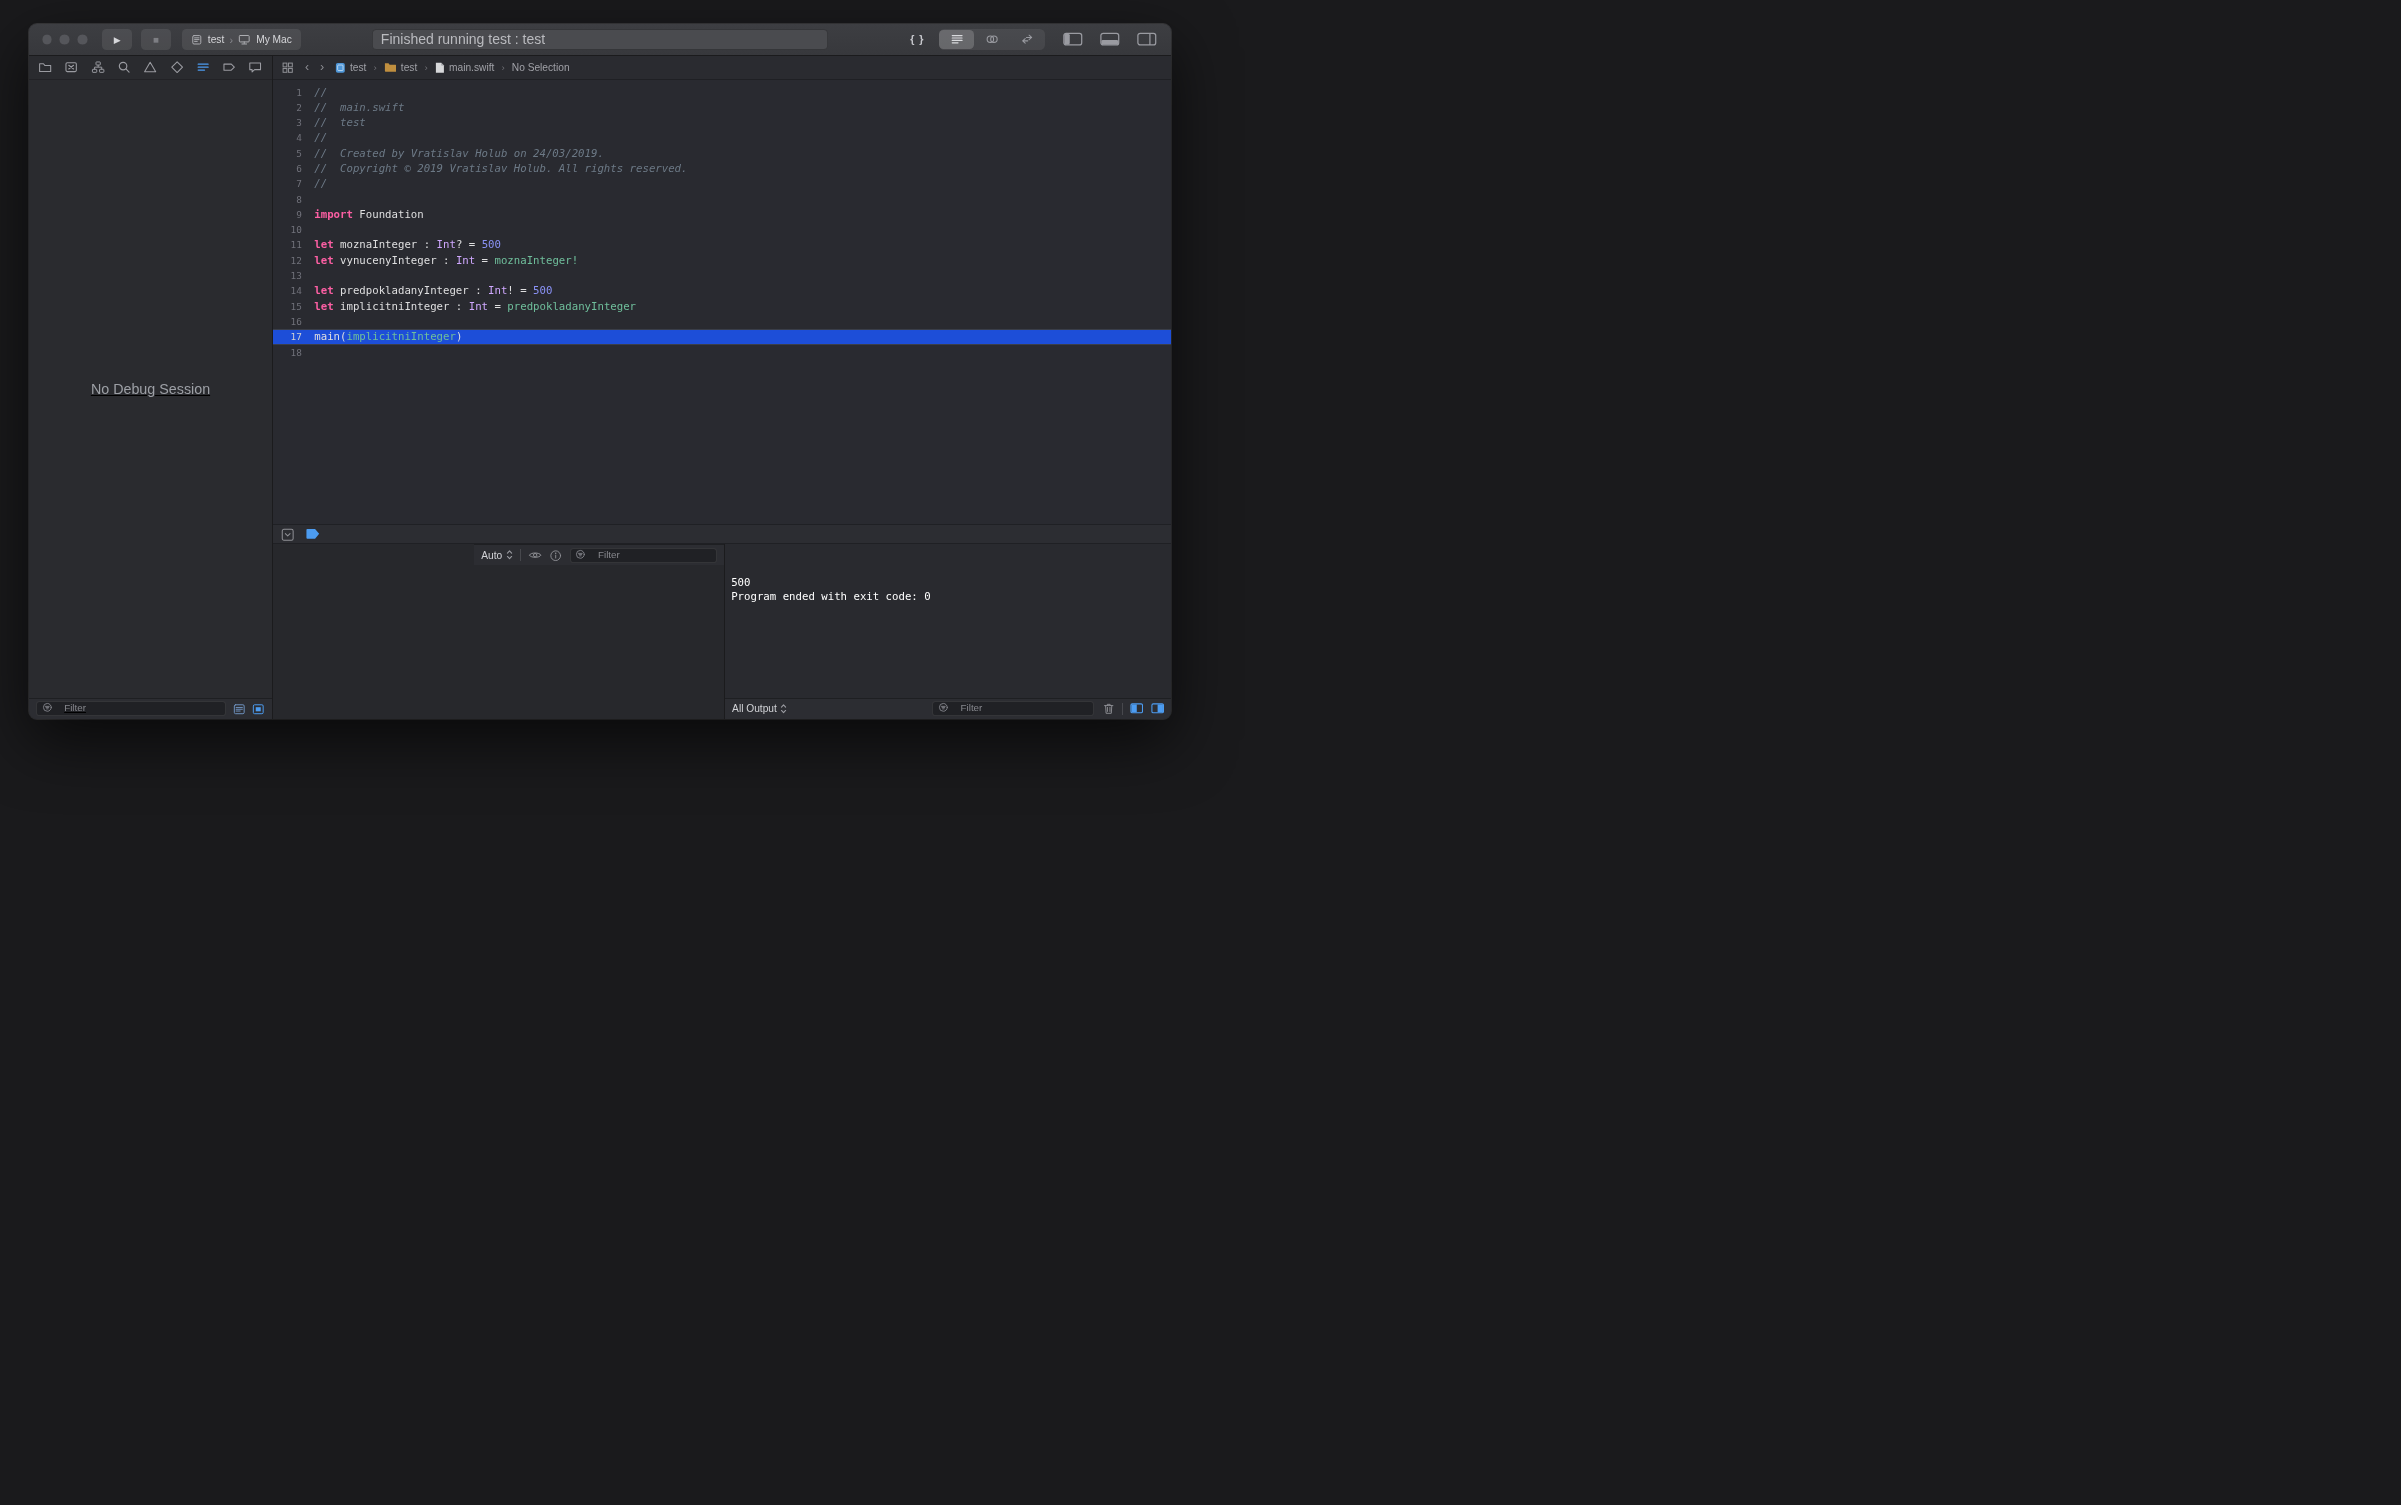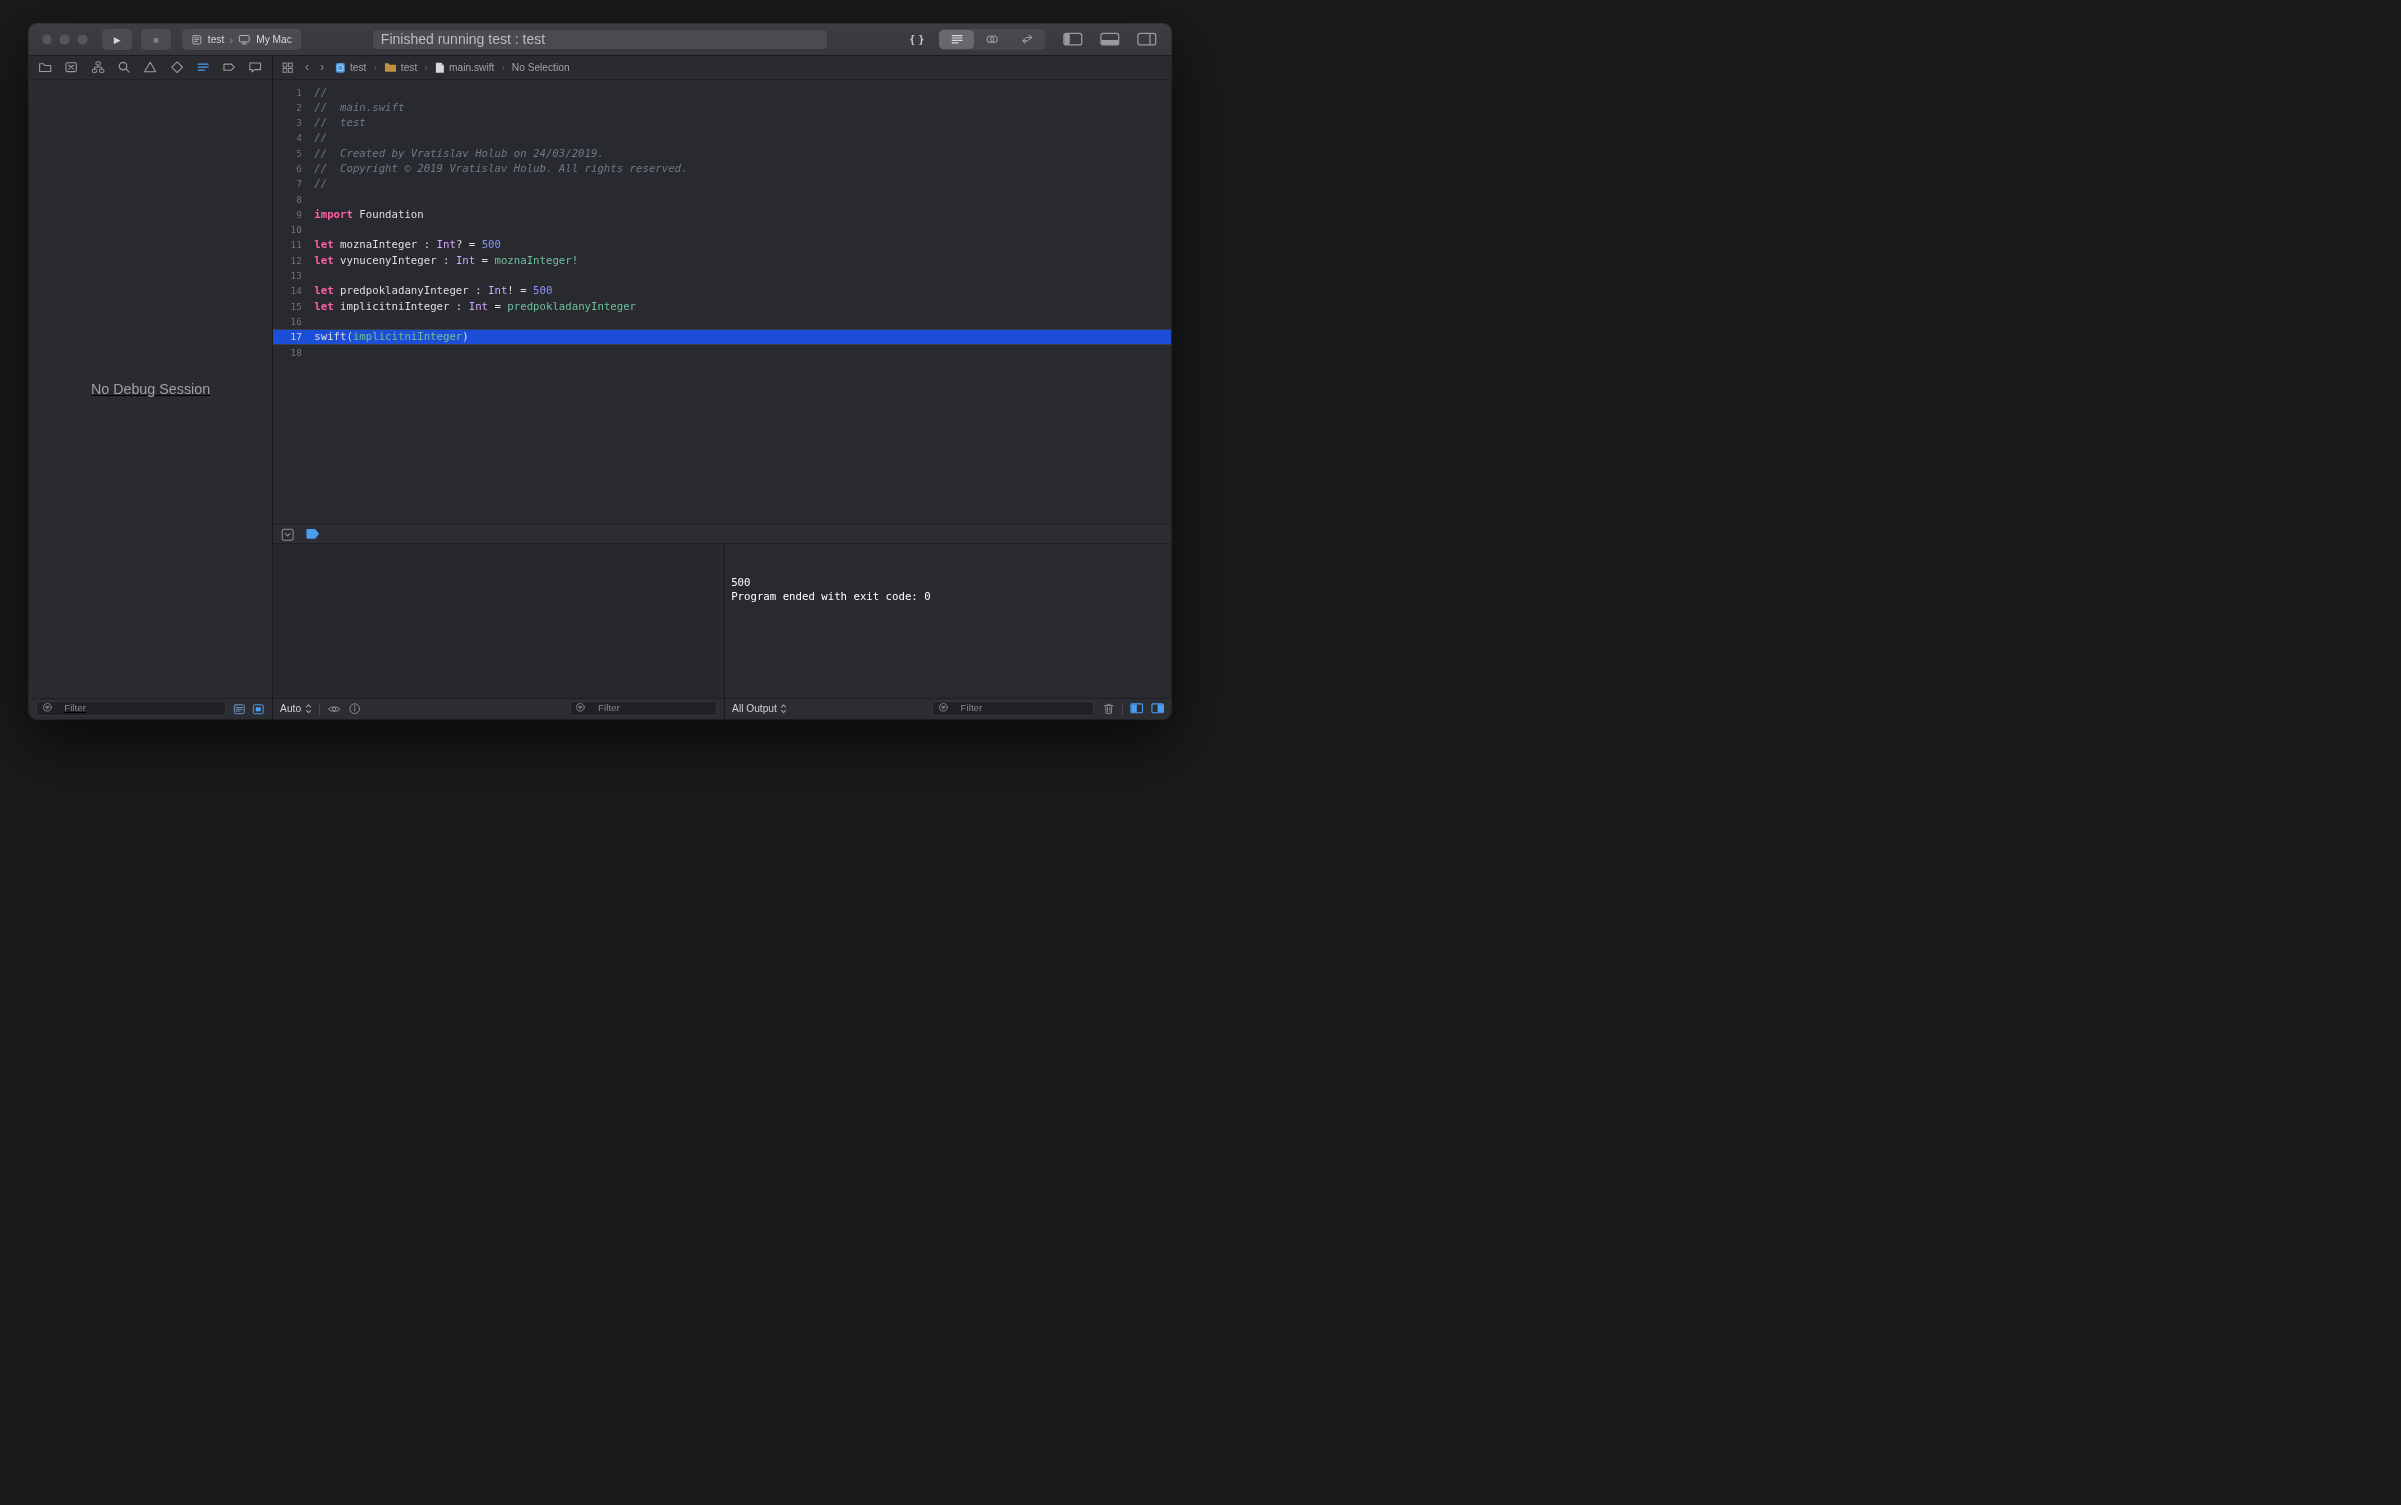--- a/index.html
+++ b/index.html
@@ -75,21 +75,21 @@
   .tok-k { color:var(--keyword-pink,#fc5fa3); font-weight:bold;text-align:center; }
   .tok-t { color:var(--type-purple,#d0a8ff); }
   .tok-n { color:var(--number-blue,#8b93f8); }
   .tok-g { color:var(--project-green,#67b7a4); }
   .tok-p { color:var(--plain-text,#dfdfe0);margin-top:40px; }
 
   .debug-bar { height:19.6px; flex:none; background:#2c2d32; border-top:0.9px solid #1f2024; border-bottom:0.9px solid #1f2024;
     display:flex; align-items:center; padding:0 8px; gap:11.6px; }
 
   .debug-panes { height:175px; flex:none; display:flex; min-width:0; }
-  .vars-pane { width:452px; flex:none; border-right:0.9px solid #1b1b1d; background:#27282c; display:flex; flex-direction:column; }
+  .vars-pane { width:452px; flex:none; border-right:0.9px solid #1b1b1d; background:#27282c; display:flex; flex-direction:row; }
   .console-pane { flex:1; min-width:0; background:#292a2f; display:flex; flex-direction:column; }
   .vars-body { flex:1; }
   .console-body { flex:1; padding:3.6px 6.2px; font-family:"DejaVu Sans Mono",monospace; font-size:10.7px;
     line-height:14.3px; color:#ffffff; white-space:pre; }
   .scope { display:flex; align-items:center; gap:3.6px; }
   .ff-fixed { flex:0 0 147px; margin-left:auto; }
   .ff-console { flex:0 0 162px; margin-left:auto; }
 </style>
 </head>
 <body>
@@ -317,21 +317,21 @@
               <div class="code-line"><span class="ln">7</span><span class="code-text"><span class="tok-c">//</span></span></div>
               <div class="code-line"><span class="ln">8</span><span class="code-text"></span></div>
               <div class="code-line"><span class="ln">9</span><span class="code-text"><span class="tok-k">import</span><span class="tok-p"> Foundation</span></span></div>
               <div class="code-line"><span class="ln">10</span><span class="code-text"></span></div>
               <div class="code-line"><span class="ln">11</span><span class="code-text"><span class="tok-k">let</span><span class="tok-p"> moznaInteger : </span><span class="tok-t">Int</span><span class="tok-p">? = </span><span class="tok-n">500</span></span></div>
               <div class="code-line"><span class="ln">12</span><span class="code-text"><span class="tok-k">let</span><span class="tok-p"> vynucenyInteger : </span><span class="tok-t">Int</span><span class="tok-p"> = </span><span class="tok-g">moznaInteger!</span></span></div>
               <div class="code-line"><span class="ln">13</span><span class="code-text"></span></div>
               <div class="code-line"><span class="ln">14</span><span class="code-text"><span class="tok-k">let</span><span class="tok-p"> predpokladanyInteger : </span><span class="tok-t">Int</span><span class="tok-p">! = </span><span class="tok-n">500</span></span></div>
               <div class="code-line"><span class="ln">15</span><span class="code-text"><span class="tok-k">let</span><span class="tok-p"> implicitniInteger : </span><span class="tok-t">Int</span><span class="tok-p"> = </span><span class="tok-g">predpokladanyInteger</span></span></div>
               <div class="code-line"><span class="ln">16</span><span class="code-text"></span></div>
-              <div class="code-line current"><span class="ln">17</span><span class="code-text"><span class="tok-p">swift(</span><span class="tok-g">implicitniInteger</span><span class="tok-p">)</span></span></div>
+              <div class="code-line current"><span class="ln">17</span><span class="code-text"><span class="tok-p">main(</span><span class="tok-g">implicitniInteger</span><span class="tok-p">)</span></span></div>
               <div class="code-line"><span class="ln">18</span><span class="code-text"></span></div>
             </div>
         </div>
 
         <div class="debug-bar">
           <button class="icon-btn">
             <svg width="13.4" height="13.4" viewBox="0 0 16 16" fill="none" stroke="currentColor" stroke-width="1.2" stroke-linejoin="round" stroke-linecap="round">
                 <rect x="1.5" y="1.5" width="13" height="13" rx="2"></rect>
                 <path d="M5.2 6.6L8 9.4l2.8-2.8"></path>
               </svg>

